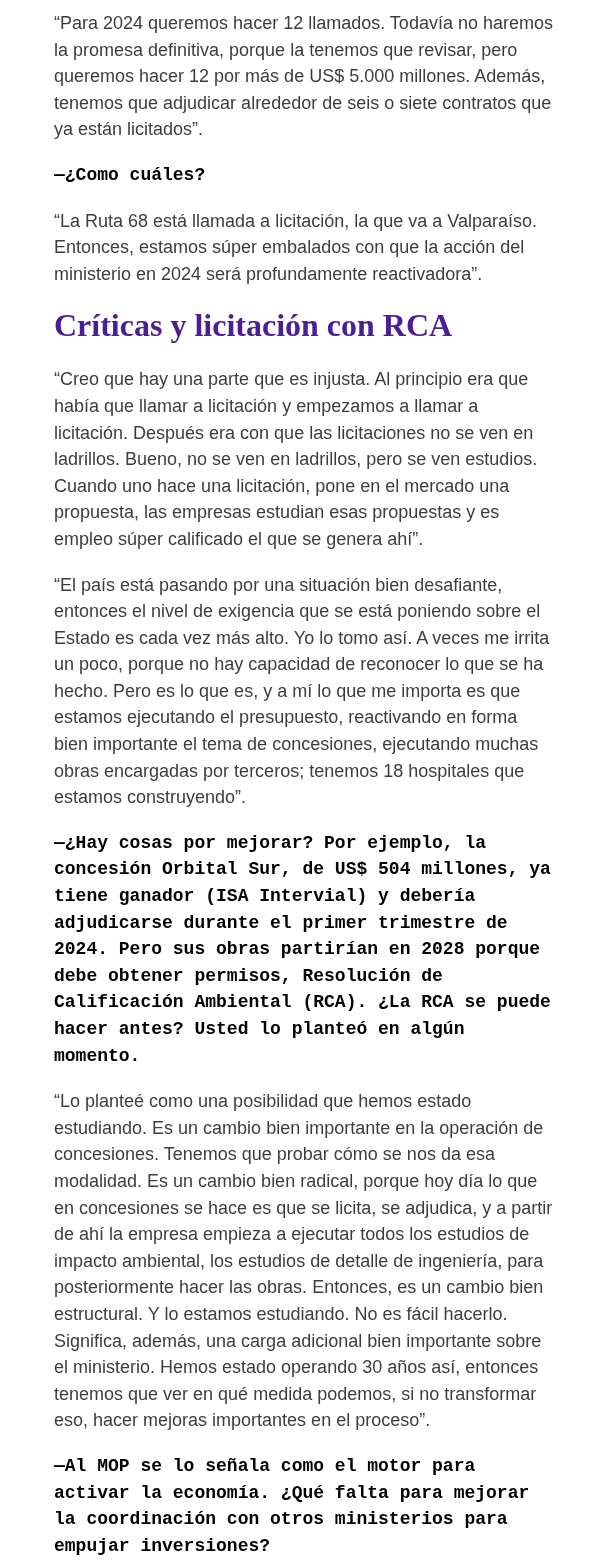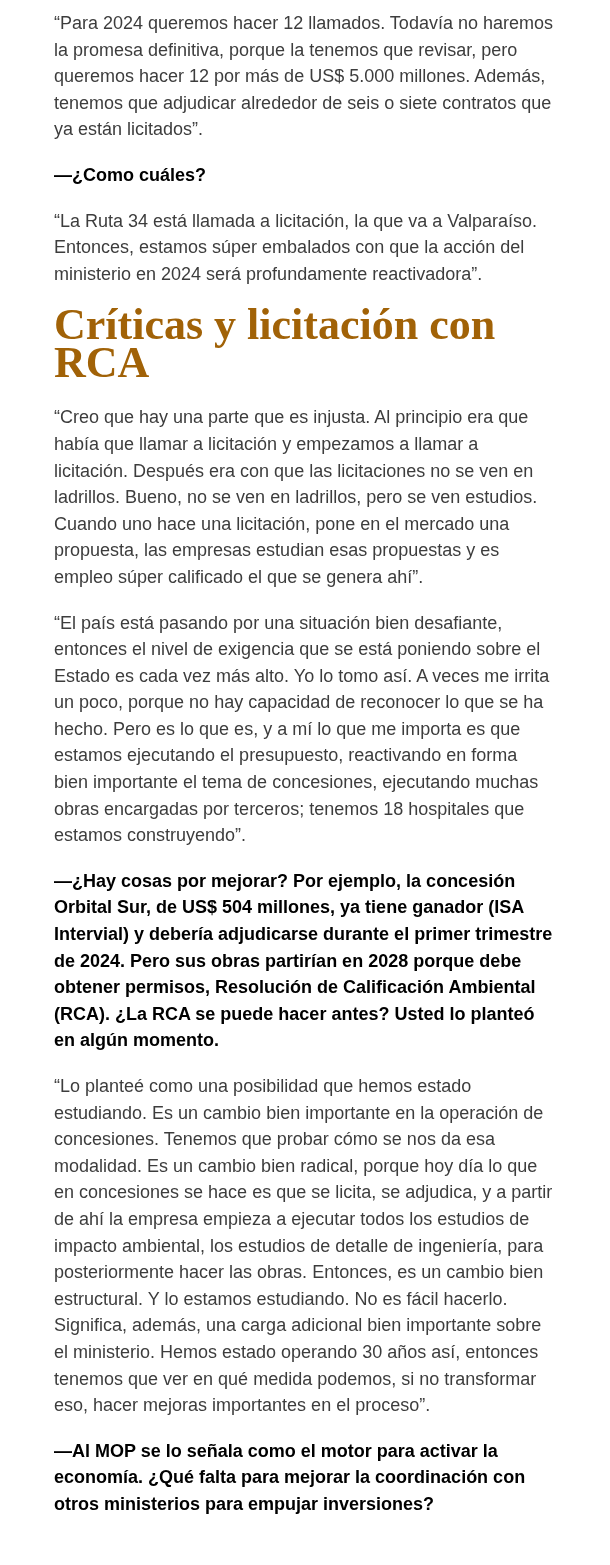--- a/index.html
+++ b/index.html
@@ -19,47 +19,47 @@
     margin: 0 0 19px 0;
     font-family: "Liberation Sans", sans-serif;
     font-size: 18px;
     line-height: 26.6px;
     font-weight: 400;
     color: #3d3d3d;
     text-align: left;
   }
   .question {
     margin: 0 0 19px 0;
-    font-family: Liberation Sans, sans-serif;
+    font-family: Liberation Mono, monospace;
     font-size: 18px;
     line-height: 26.6px;
     font-weight: 700;
     color: #000000;
     text-align: left;
   }
   .section-heading {
     margin: 4px 0 22px 0;
     font-family: "Liberation Serif", serif;
-    font-size: 44px;
+    font-size: 32px;
     line-height: 38px;
     font-weight: 700;
-    color: #a16207;
+    color: #4c1d95;
     letter-spacing: 0;
   }
 </style>
 </head>
 <body>
 
 <div class="article">
 
   <p class="para">“Para 2024 queremos hacer 12 llamados. Todavía no haremos la promesa definitiva, porque la tenemos que revisar, pero queremos hacer 12 por más de US$ 5.000 millones. Además, tenemos que adjudicar alrededor de seis o siete contratos que ya están licitados”.</p>
 
   <p class="question">—¿Como cuáles?</p>
 
-  <p class="para">“La Ruta 34 está llamada a licitación, la que va a Valparaíso. Entonces, estamos súper embalados con que la acción del ministerio en 2024 será profundamente reactivadora”.</p>
+  <p class="para">“La Ruta 68 está llamada a licitación, la que va a Valparaíso. Entonces, estamos súper embalados con que la acción del ministerio en 2024 será profundamente reactivadora”.</p>
 
   <h2 class="section-heading">Críticas y licitación con RCA</h2>
 
 
   <p class="para">“Creo que hay una parte que es injusta. Al principio era que había que llamar a licitación y empezamos a llamar a licitación. Después era con que las licitaciones no se ven en ladrillos. Bueno, no se ven en ladrillos, pero se ven estudios. Cuando uno hace una licitación, pone en el mercado una propuesta, las empresas estudian esas propuestas y es empleo súper calificado el que se genera ahí”.</p>
 
   <p class="para">“El país está pasando por una situación bien desafiante, entonces el nivel de exigencia que se está poniendo sobre el Estado es cada vez más alto. Yo lo tomo así. A veces me irrita un poco, porque no hay capacidad de reconocer lo que se ha hecho. Pero es lo que es, y a mí lo que me importa es que estamos ejecutando el presupuesto, reactivando en forma bien importante el tema de concesiones, ejecutando muchas obras encargadas por terceros; tenemos 18 hospitales que estamos construyendo”.</p>
 
   <p class="question">—¿Hay cosas por mejorar? Por ejemplo, la concesión Orbital Sur, de US$ 504 millones, ya tiene ganador (ISA Intervial) y debería adjudicarse durante el primer trimestre de 2024. Pero sus obras partirían en 2028 porque debe obtener permisos, Resolución de Calificación Ambiental (RCA). ¿La RCA se puede hacer antes? Usted lo planteó en algún momento.</p>
 

